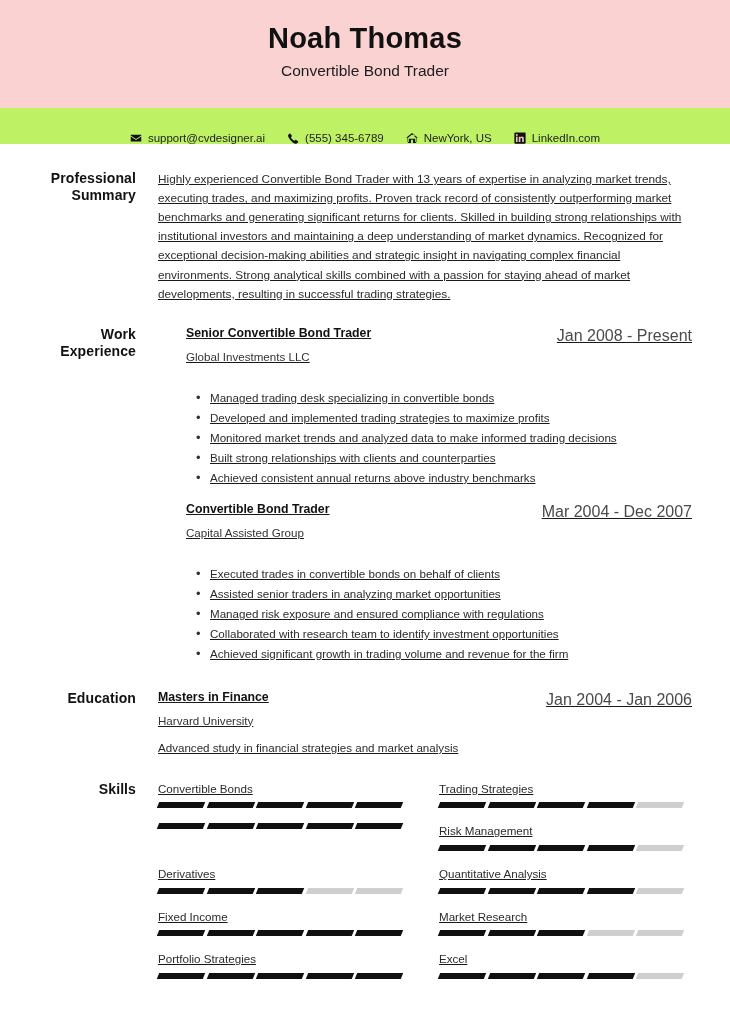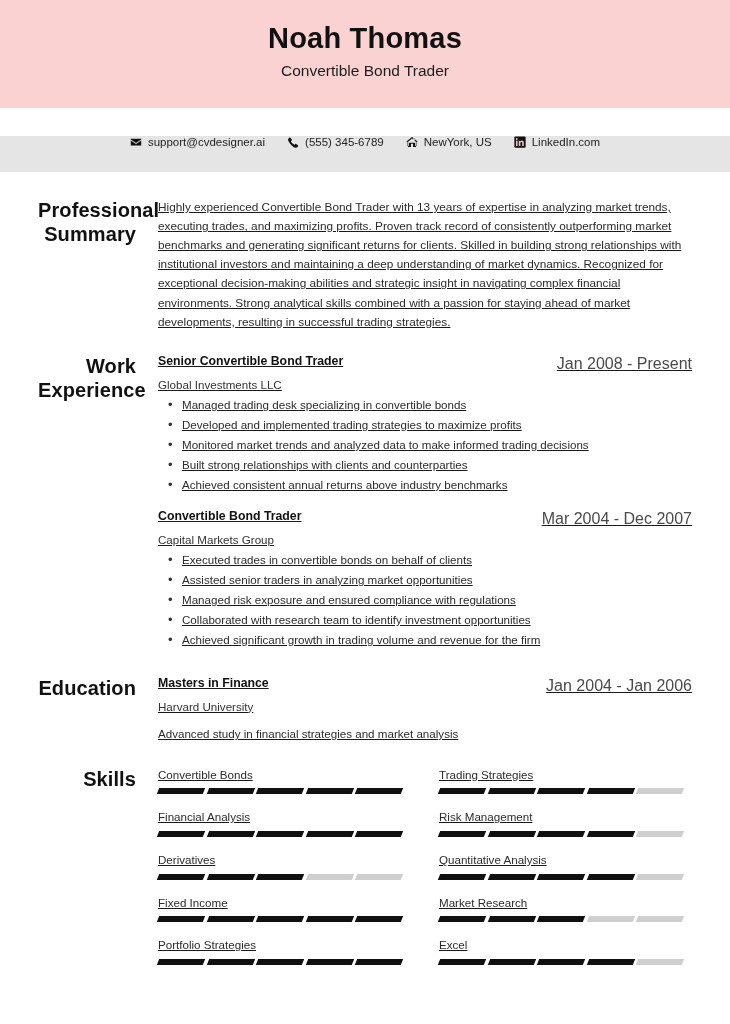--- a/index.html
+++ b/index.html
@@ -40,27 +40,26 @@
   .job-title {
     font-size: 15.5px;
     font-weight: normal;
     color: #1d1d1d;
     margin-top: 7px;
     line-height: 1.2;
   }
 
   
   .contact-bar {
-    background: #e5e5e5;
+    background: #bef264;
     height: 36px;
     display: flex;
-    align-items: flex-start;
+    align-items: flex-end;
     justify-content: center;
     gap: 22px;
-    margin-top: 28px;
   }
   .contact-item {
     display: flex;
     align-items: center;
     gap: 6px;
     font-size: 11.5px;
     color: #232323;
     white-space: nowrap;
   }
   .contact-item .ci {
@@ -81,21 +80,21 @@
   .section {
     display: flex;
     width: 100%;
     align-items: flex-start;
   }
   .sec-label {
     width: 120px;
     flex: 0 0 120px;
     text-align: right;
     padding-right: 22px;
-    font-size: 20px;
+    font-size: 14px;
     font-weight: bold;
     color: #111111;
     line-height: 1.22;
     letter-spacing: 0.1px;
   }
   .sec-body {
     flex: 1 1 auto;
     min-width: 0;
     text-decoration: underline;
   }
@@ -136,21 +135,21 @@
     margin-top: 2px;
     line-height: 1.35;
   }
   .entry-desc {
     font-size: 11.6px;
     color: #2b2b2b;
     margin-top: 12px;
     line-height: 1.4;
   }
   .bullets {
-    margin: 3px 0 0 0;
+    margin: 24px 0 0 0;
     padding-left: 24px;
     list-style: none;
   }
   .bullets li {
     font-size: 11.6px;
     line-height: 1.72;
     color: #2b2b2b;
     position: relative;
     padding-left: 0;
   }
@@ -158,21 +157,21 @@
     content: "\2022";
     position: absolute;
     left: -14px;
     top: -1px;
     font-size: 13px;
     color: #333;
   }
 
   
   .sec-summary { margin-bottom: 22px; }
-  .sec-experience { margin-bottom: 26px; }
+  .sec-experience { margin-bottom: 26px; gap: 28px; }
   .sec-education { margin-bottom: 20px; }
 
   
   .skills-grid {
     display: grid;
     grid-template-columns: 1fr 1fr;
     column-gap: 28px;
     row-gap: 0;
   }
   .skill {
@@ -279,21 +278,21 @@
             <li>Built strong relationships with clients and counterparties</li>
             <li>Achieved consistent annual returns above industry benchmarks</li>
           </ul>
         </div>
 
         <div class="entry">
           <div class="entry-head">
             <div class="entry-role">Convertible Bond Trader</div>
             <div class="entry-date">Mar 2004 - Dec 2007</div>
           </div>
-          <div class="entry-org">Capital Markets Group</div>
+          <div class="entry-org">Capital Assisted Group</div>
           <ul class="bullets">
             <li>Executed trades in convertible bonds on behalf of clients</li>
             <li>Assisted senior traders in analyzing market opportunities</li>
             <li>Managed risk exposure and ensured compliance with regulations</li>
             <li>Collaborated with research team to identify investment opportunities</li>
             <li>Achieved significant growth in trading volume and revenue for the firm</li>
           </ul>
         </div>
 
       </div>
@@ -334,21 +333,20 @@
               <div class="skill-name">Trading Strategies</div>
               <div class="skill-bar">
                 <span class="seg on"></span>
                 <span class="seg on"></span>
                 <span class="seg on"></span>
                 <span class="seg on"></span>
                 <span class="seg"></span>
               </div>
             </div>
             <div class="skill">
-              <div class="skill-name">Financial Analysis</div>
               <div class="skill-bar">
                 <span class="seg on"></span>
                 <span class="seg on"></span>
                 <span class="seg on"></span>
                 <span class="seg on"></span>
                 <span class="seg on"></span>
               </div>
             </div>
             <div class="skill">
               <div class="skill-name">Risk Management</div>

